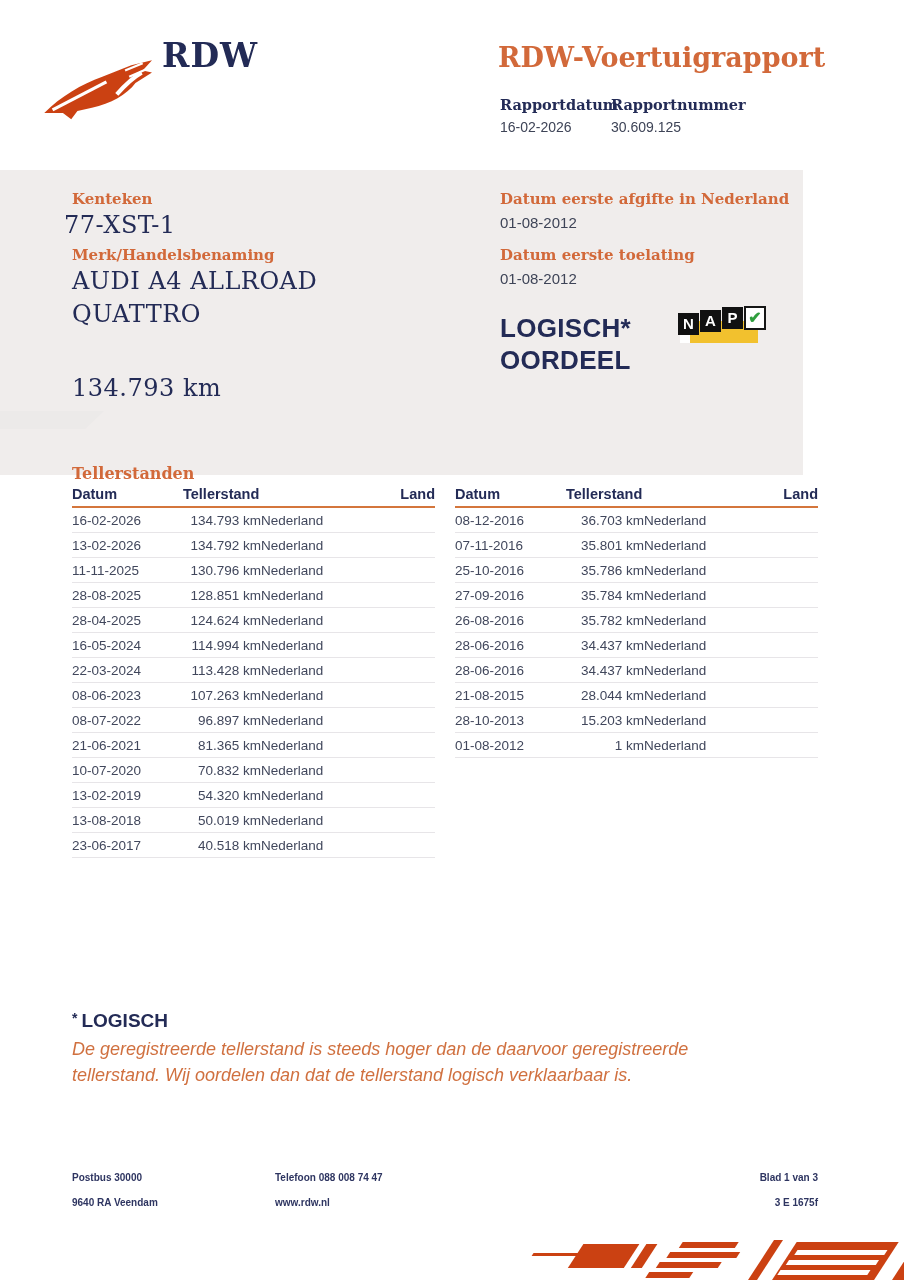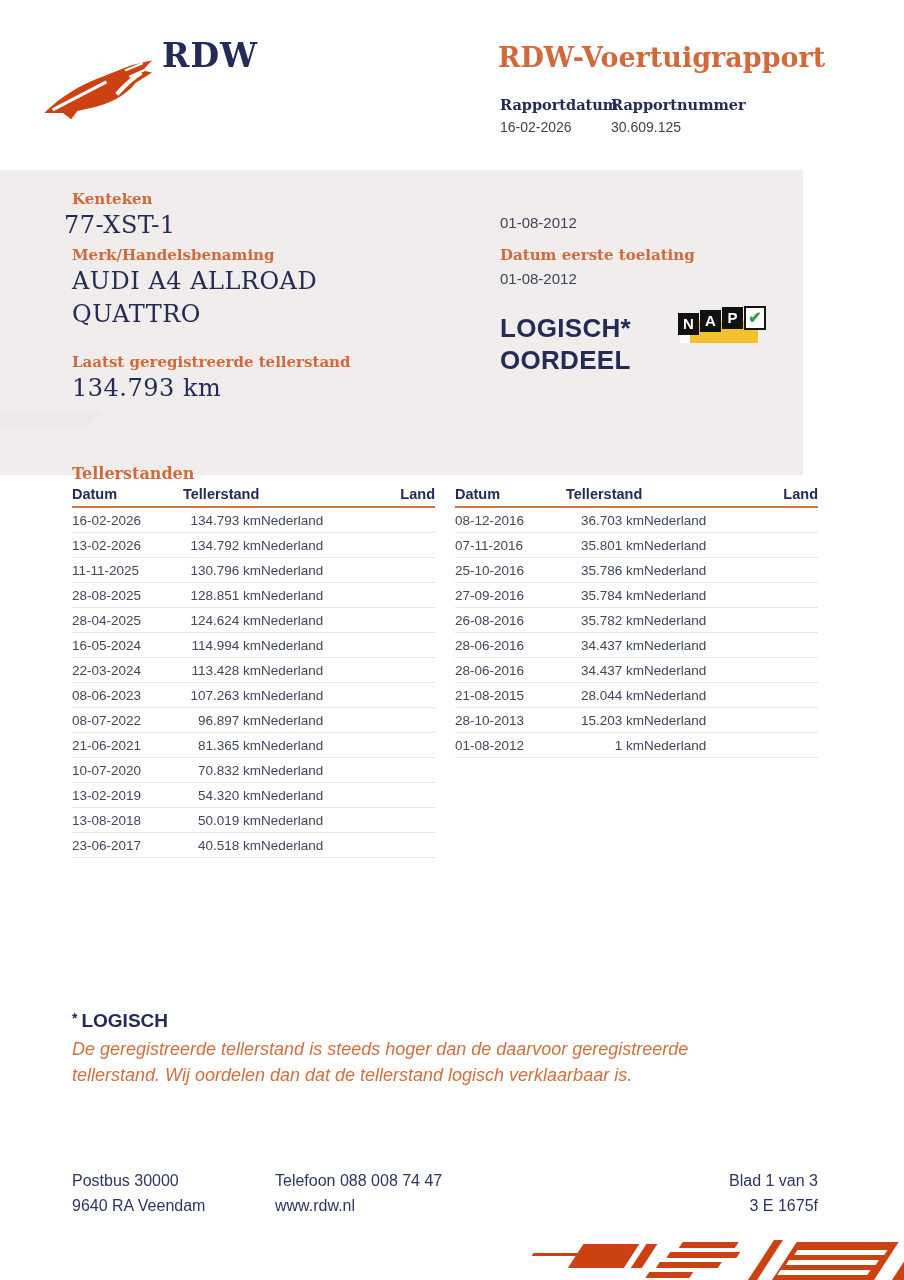--- a/index.html
+++ b/index.html
@@ -76,21 +76,21 @@
 
   
   .footnote-head { position:absolute; left:72px; top:1010px; font-weight:bold; font-size:19px; color:#232b56;text-align:center; }
   .footnote-head .ast { font-size:14px; vertical-align:4px; margin-right:4px; }
   .footnote-text {
     position:absolute; left:72px; top:1036px; width:706px;
     font-size:18px; line-height:26px; color:#d0703f;font-style:italic;
   }
 
   
-  .footer-cell { position:absolute; font-size:16px; color:#2e3561; white-space:nowrap; }
+  .footer-cell { position:absolute; font-size:10px; color:#2e3561; white-space:nowrap;font-weight:bold; }
   .f-r1 { top:1172px; } .f-r2 { top:1197px; }
   .f-c1 { left:72px; } .f-c2 { left:275px; } .f-c3 { right:86px; text-align:right; }
 
   
   .bottom-pattern { position:absolute; right:0; bottom:0; width:392px; height:40px; }
 </style>
 </head>
 <body>
 
 <div class="page">
@@ -118,23 +118,23 @@
 
   <div class="panel">
     <div class="p-abs" style="left:72px; top:20px;">
       <div class="field-label">Kenteken</div>
     </div>
     <div class="p-abs field-value-lg" style="left:64px; top:39px;">77-XST-1</div>
 
     <div class="p-abs field-label" style="left:72px; top:76px;">Merk/Handelsbenaming</div>
     <div class="p-abs field-value-lg" style="left:72px; top:95px; width:262px;">AUDI A4 ALLROAD QUATTRO</div>
 
-    <div class="p-abs field-label" style="left:72px; top:183px;">Laatst geregistreerde tellerstand</div>
     <div class="p-abs field-value-lg" style="left:72px; top:202px;">134.793 km</div>
 
+    <div class="p-abs field-label" style="left:500px; top:20px;">Datum eerste afgifte in Nederland</div>
     <div class="p-abs field-value-sm" style="left:500px; top:44px;">01-08-2012</div>
 
     <div class="p-abs field-label" style="left:500px; top:76px;">Datum eerste toelating</div>
     <div class="p-abs field-value-sm" style="left:500px; top:100px;">01-08-2012</div>
 
     <div class="p-abs verdict" style="left:500px; top:142px;">
       <div>LOGISCH*</div>
       <div>OORDEEL</div>
     </div>
 

